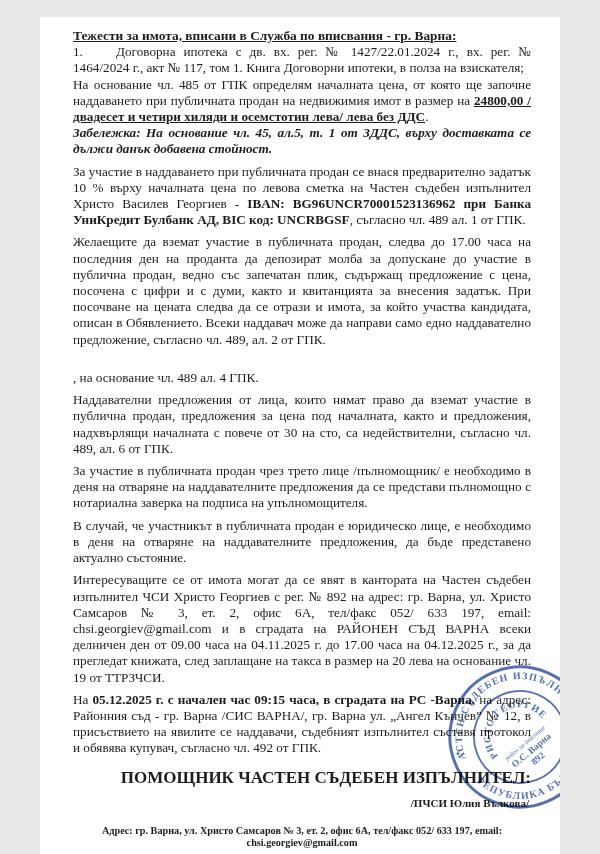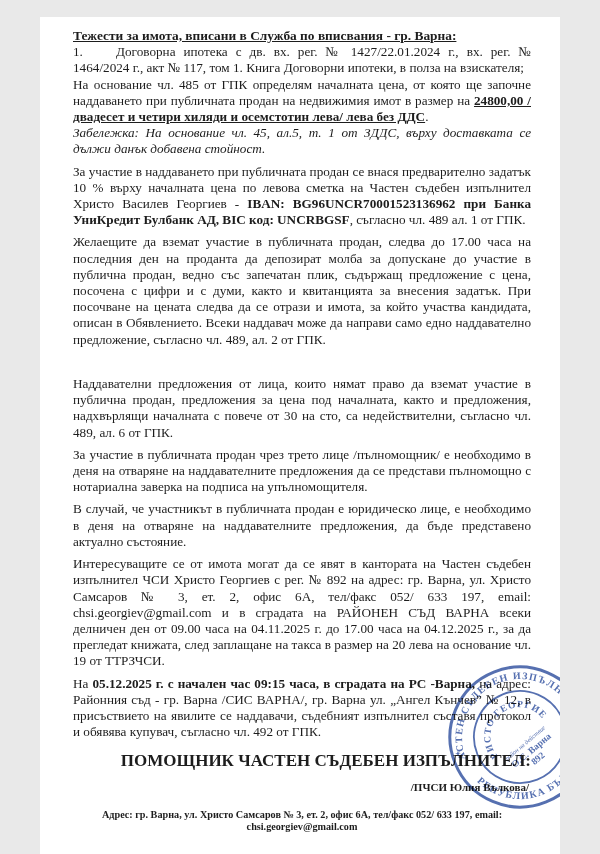--- a/index.html
+++ b/index.html
@@ -15,21 +15,21 @@
   }
   .heading{
     font-size:13.4px;font-weight:bold;text-decoration:underline;
     margin:0;text-align:left;
   }
   p.para{margin:0 0 6px 0;}
   p.tight{margin-bottom:0;}
   .num{display:inline-block;width:43px;}
   .bu{font-weight:bold;text-decoration:underline;}
   .b{font-weight:bold;}
-  .it{font-style:italic;}
+  .it{font-style:italic;font-weight:bold;}
   .sig-title{
     margin:13px 0 0 0;text-align:right;font-weight:bold;font-size:17px;
   }
   .sig-name{
     margin:9px 2px 0 0;text-align:right;font-weight:bold;font-size:11px;
   }
   .footer{
     margin:14px 0 0 0;text-align:center;font-weight:bold;font-size:10.2px;
     line-height:12px;
   }
@@ -49,21 +49,21 @@
     <p class="para tight"><span class="num">1.</span><span>Договорна ипотека с дв. вх. рег. № 1427/22.01.2024 г., вх. рег. № 1464/2024 г., акт № 117, том 1. Книга Договорни ипотеки, в полза на взискателя;</span></p>
 
     <p class="para tight"><span>На основание чл. 485 от ГПК определям началната цена, от която ще започне наддаването при публичната продан на недвижимия имот в размер на </span><span class="bu">24800,00 /двадесет и четири хиляди и осемстотин лева/ лева без ДДС</span><span>.</span></p>
 
     <p class="para it">Забележка: На основание чл. 45, ал.5, т. 1 от ЗДДС, върху доставката се дължи данък добавена стойност.</p>
 
     <p class="para"><span>За участие в наддаването при публичната продан се внася предварително задатък 10 % върху началната цена по левова сметка на Частен съдебен изпълнител Христо Василев Георгиев - </span><span class="b">IBAN: BG96UNCR70001523136962 при Банка УниКредит Булбанк АД, BIC код: UNCRBGSF</span><span>, съгласно чл. 489 ал. 1 от ГПК.</span></p>
 
     <p class="para">Желаещите да вземат участие в публичната продан, следва до 17.00 часа на последния ден на проданта да депозират молба за допускане до участие в публична продан, ведно със запечатан плик, съдържащ предложение с цена, посочена с цифри и с думи, както и квитанцията за внесения задатък. При посочване на цената следва да се отрази и имота, за който участва кандидата, описан в Обявлението. Всеки наддавач може да направи само едно наддавателно предложение, съгласно чл. 489, ал. 2 от ГПК.</p>
 
-    <p class="para"><br></p>
+    <p class="para"><br><span>, на основание чл. 489 ал. 4 ГПК.</span></p>
 
     <p class="para">Наддавателни предложения от лица, които нямат право да вземат участие в публична продан, предложения за цена под началната, както и предложения, надхвърлящи началната с повече от 30 на сто, са недействителни, съгласно чл. 489, ал. 6 от ГПК.</p>
 
     <p class="para">За участие в публичната продан чрез трето лице /пълномощник/ е необходимо в деня на отваряне на наддавателните предложения да се представи пълномощно с нотариална заверка на подписа на упълномощителя.</p>
 
     <p class="para">В случай, че участникът в публичната продан е юридическо лице, е необходимо в деня на отваряне на наддавателните предложения, да бъде представено актуално състояние.</p>
 
     <p class="para">Интересуващите се от имота могат да се явят в кантората на Частен съдебен изпълнител ЧСИ Христо Георгиев с рег. № 892 на адрес: гр. Варна, ул. Христо Самсаров № 3, ет. 2, офис 6А, тел/факс 052/ 633 197, email: chsi.georgiev@gmail.com и в сградата на РАЙОНЕН СЪД ВАРНА всеки делничен ден от 09.00 часа на 04.11.2025 г. до 17.00 часа на 04.12.2025 г., за да прегледат книжата, след заплащане на такса в размер на 20 лева на основание чл. 19 от ТТРЗЧСИ.</p>
 
     <p class="para tight"><span>На </span><span class="b">05.12.2025 г. с начален час 09:15 часа, в сградата на РС -Варна,</span><span> на адрес: Районния съд - гр. Варна /СИС ВАРНА/, гр. Варна ул. „Ангел Кънчев” № 12, в присъствието на явилите се наддавачи, съдебният изпълнител съставя протокол и обявява купувач, съгласно чл. 492 от ГПК.</span></p>

